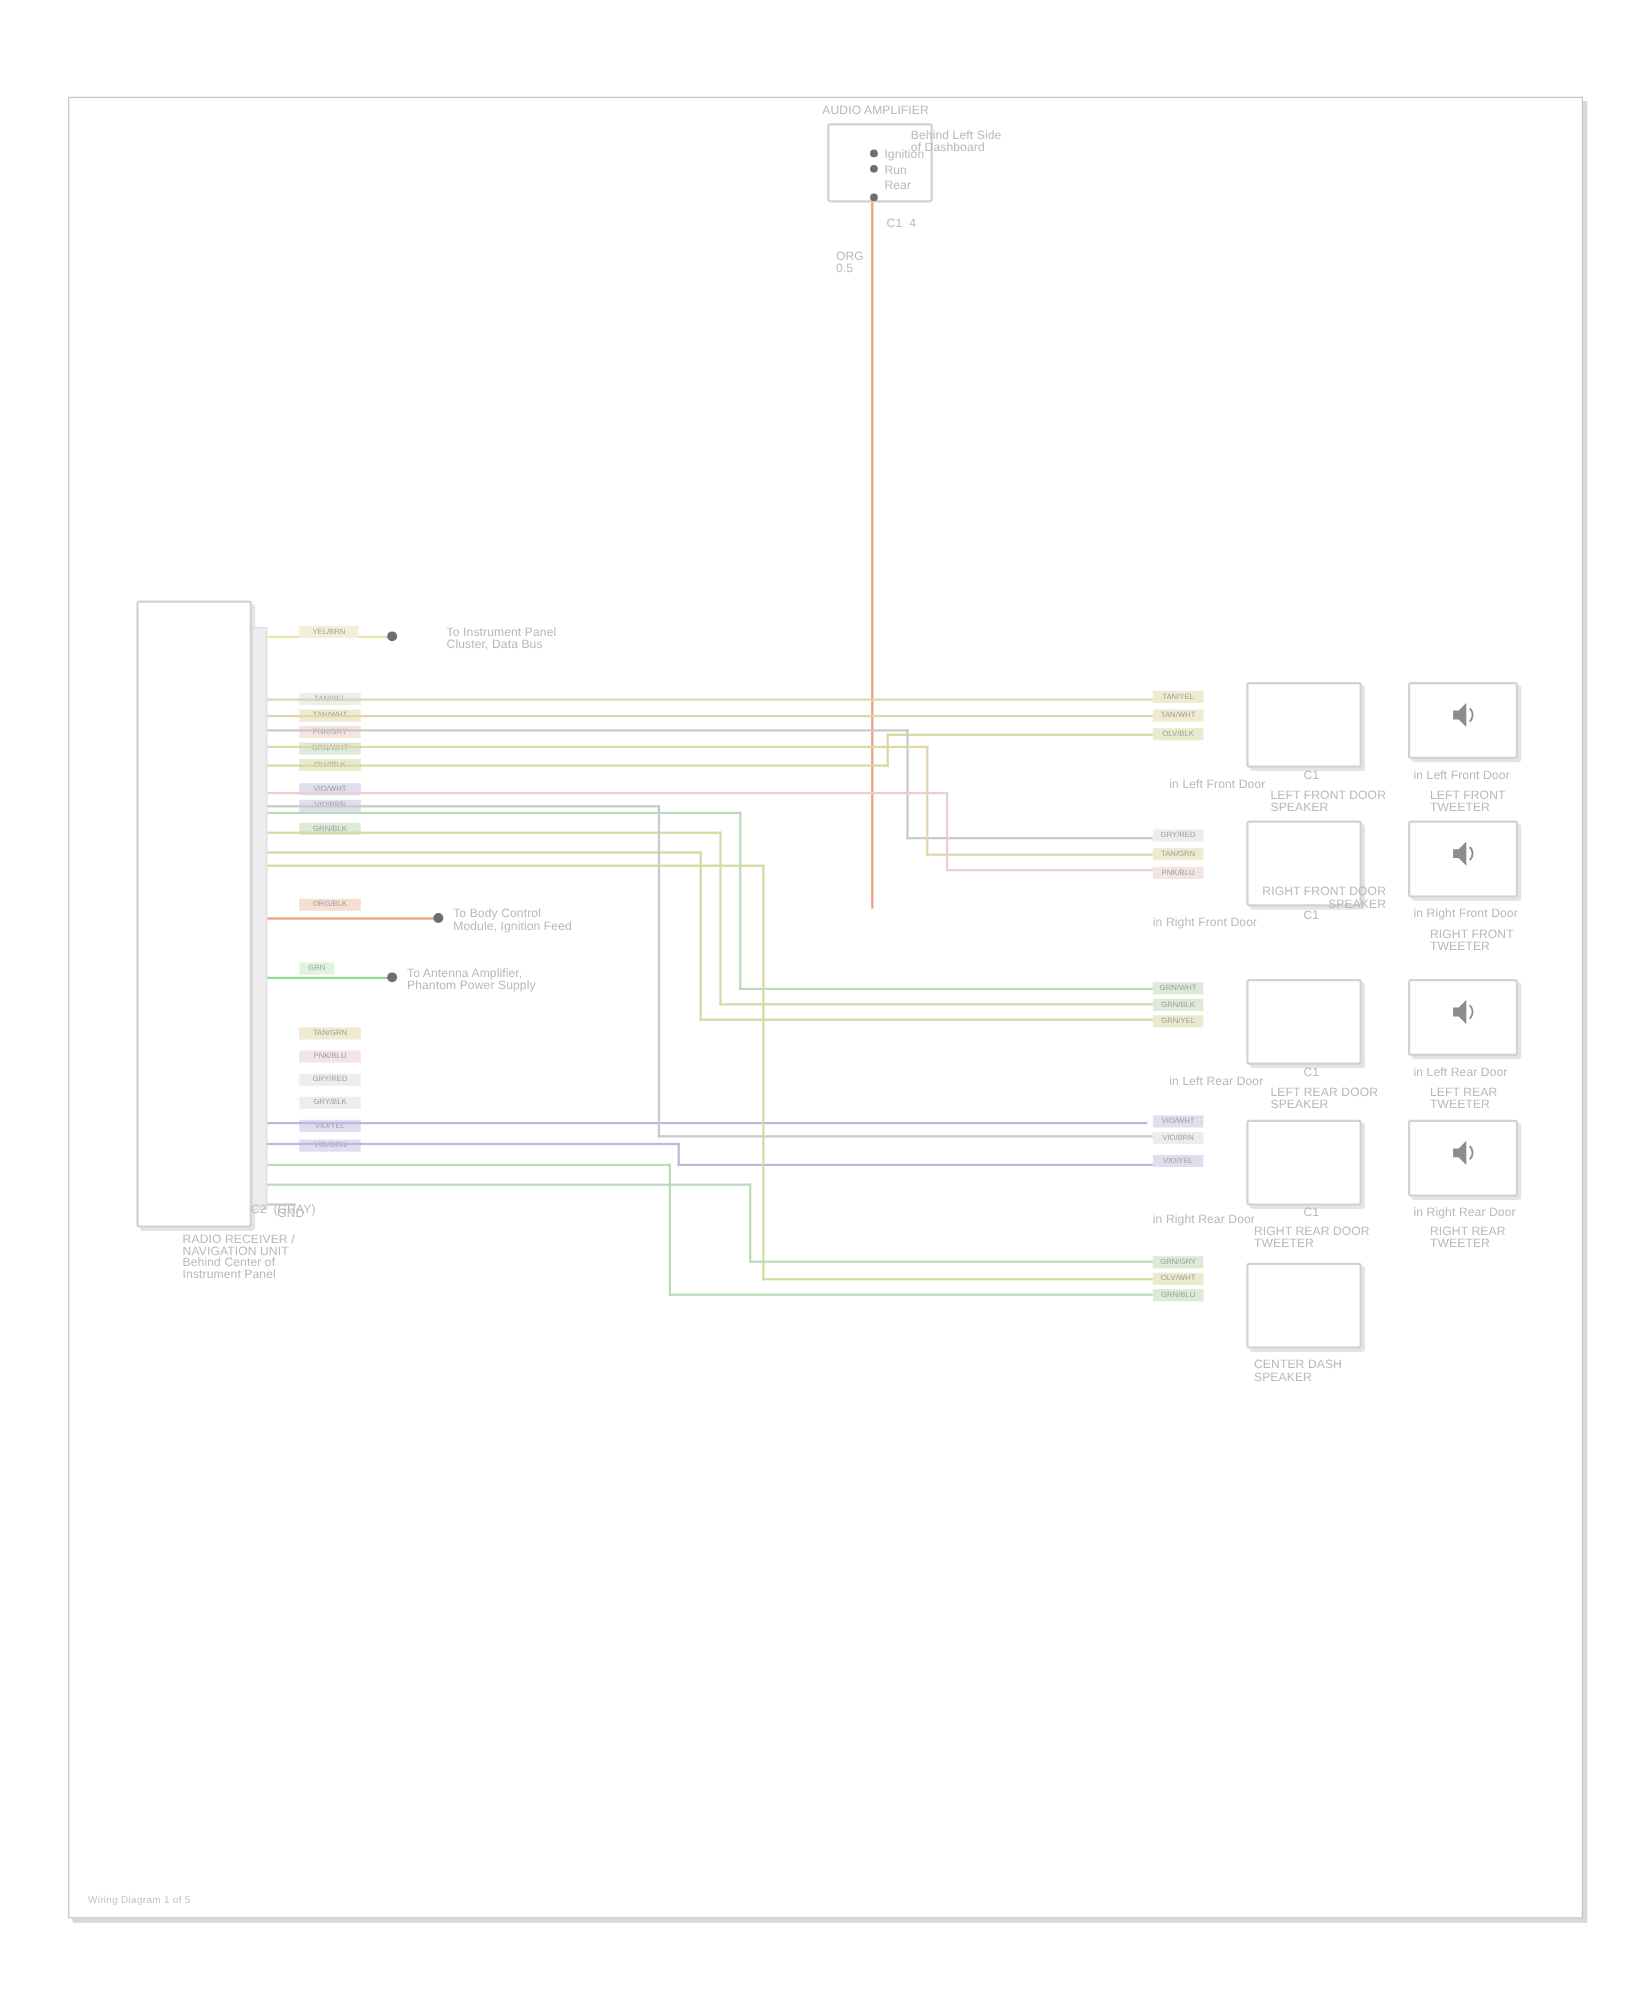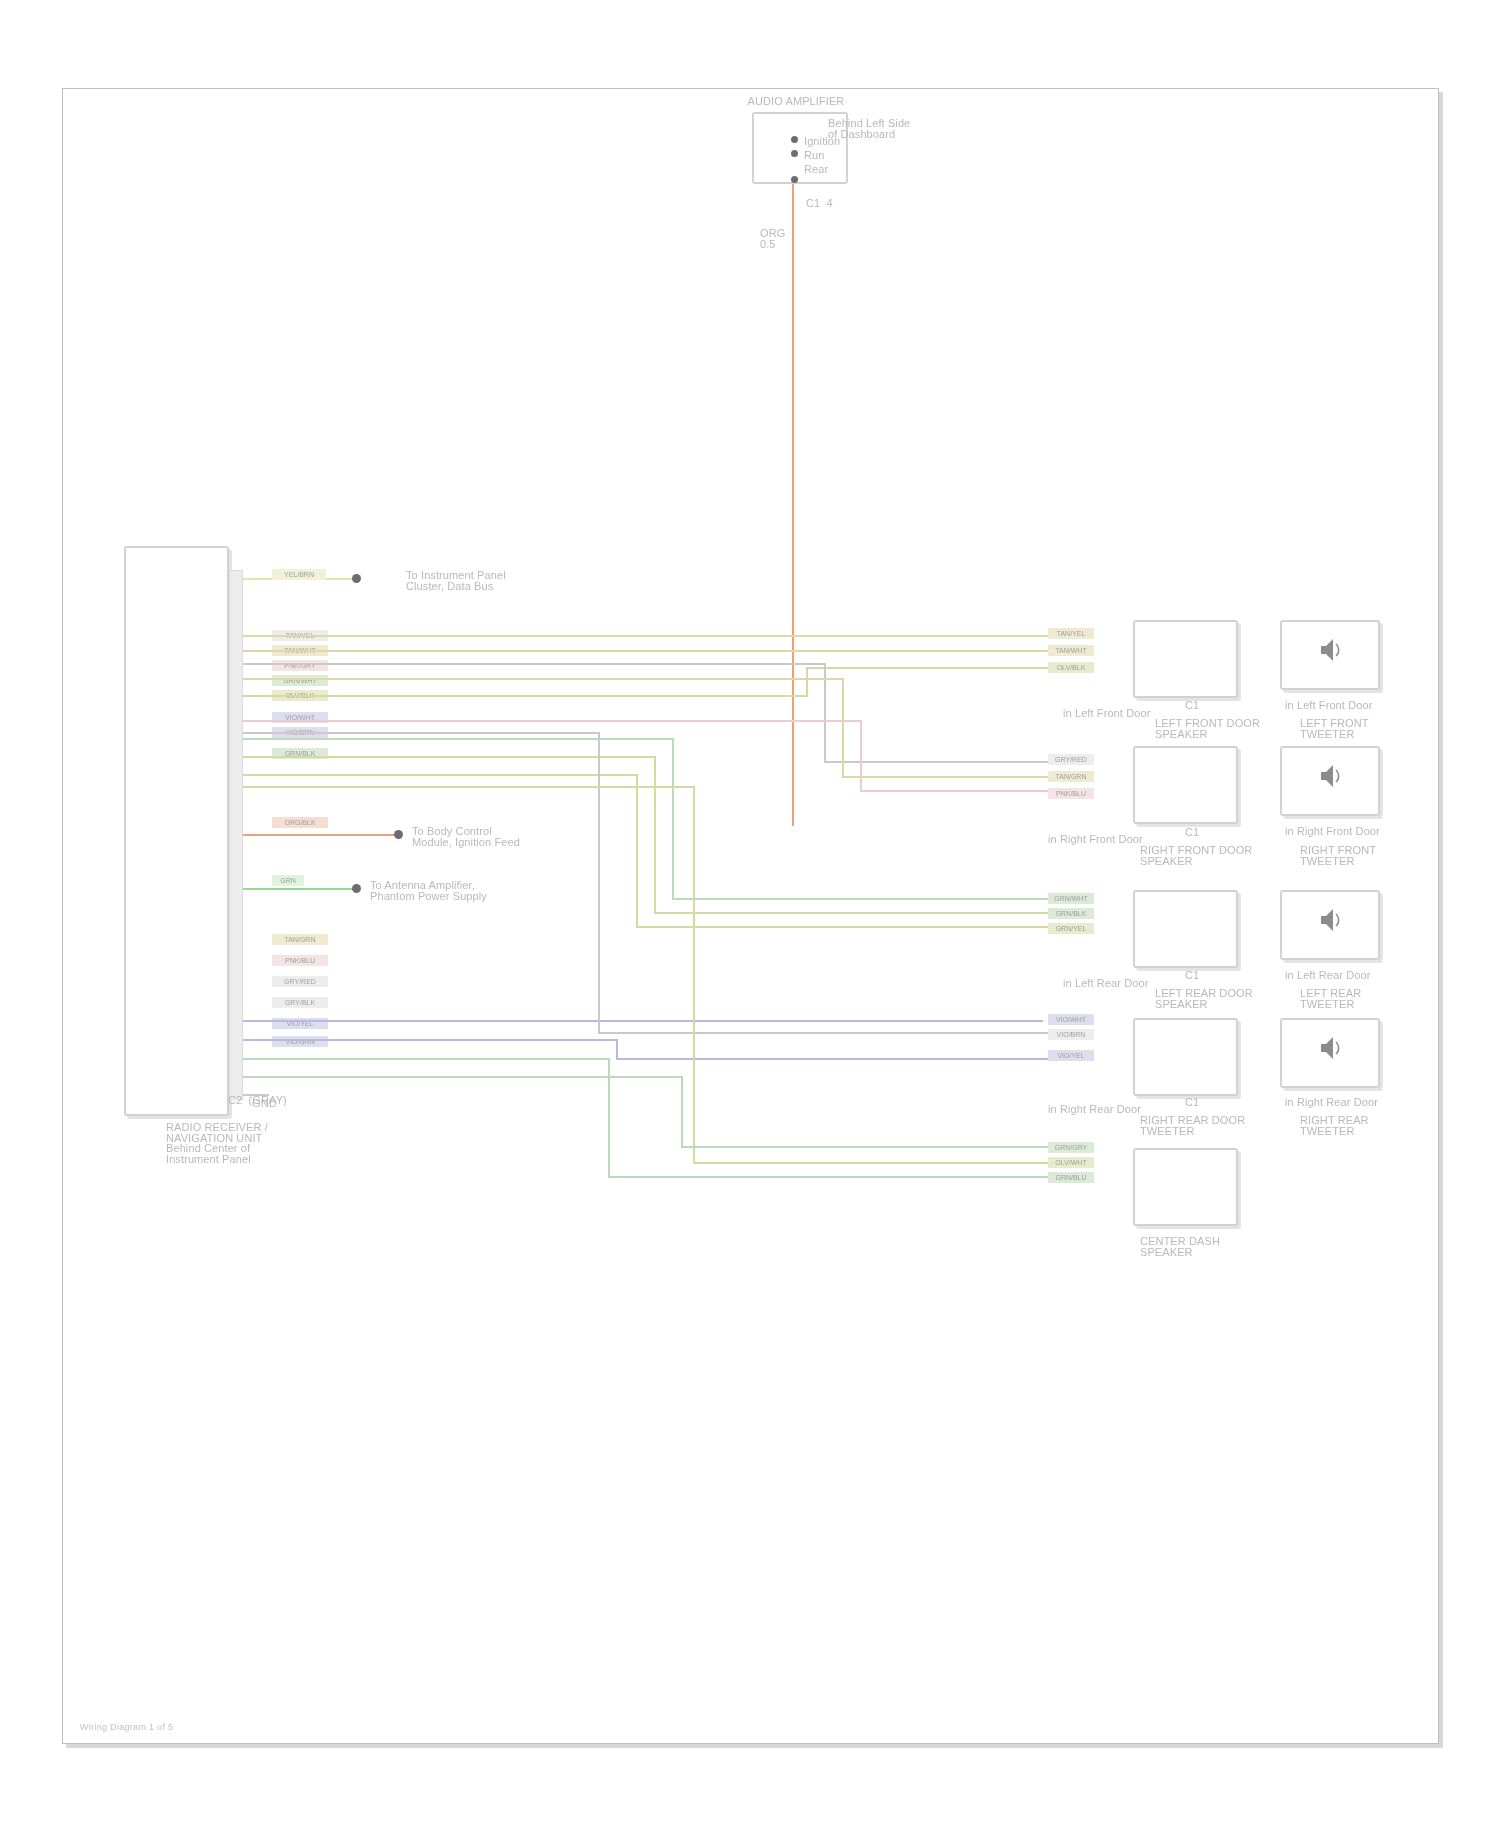--- a/index.html
+++ b/index.html
@@ -208,21 +208,21 @@
   <div class="lbl" style="left:1063px;top:708px;width:120px;">in Left Front Door</div>
   <div class="lbl" style="left:1155px;top:718px;width:120px;">LEFT FRONT DOOR
 SPEAKER</div>
   <div class="lbl" style="left:1185px;top:700px;">C1</div>
 
   <div class="mod sh" style="left:1133px;top:746px;width:105px;height:78px;"></div>
   <div class="chip" style="left:1048px;top:754px;width:46px;background:#ededed;">GRY/RED</div>
   <div class="chip" style="left:1048px;top:771px;width:46px;background:#efead0;">TAN/GRN</div>
   <div class="chip" style="left:1048px;top:788px;width:46px;background:#f4e4e4;">PNK/BLU</div>
   <div class="lbl" style="left:1048px;top:834px;width:130px;">in Right Front Door</div>
-  <div class="lbl" style="left:1140px;top:845px;width:120px;">RIGHT FRONT DOOR
+  <div class="lbl" style="left:1140px;top:806px;width:120px;text-align:right;">RIGHT FRONT DOOR
 SPEAKER</div>
   <div class="lbl" style="left:1185px;top:827px;">C1</div>
 
   <div class="mod sh" style="left:1133px;top:890px;width:105px;height:78px;"></div>
   <div class="chip" style="left:1048px;top:893px;width:46px;background:#dcead8;">GRN/WHT</div>
   <div class="chip" style="left:1048px;top:908px;width:46px;background:#dcead8;">GRN/BLK</div>
   <div class="chip" style="left:1048px;top:923px;width:46px;background:#e8ebcc;">GRN/YEL</div>
   <div class="lbl" style="left:1063px;top:978px;width:125px;">in Left Rear Door</div>
   <div class="lbl" style="left:1155px;top:988px;width:120px;">LEFT REAR DOOR
 SPEAKER</div>

